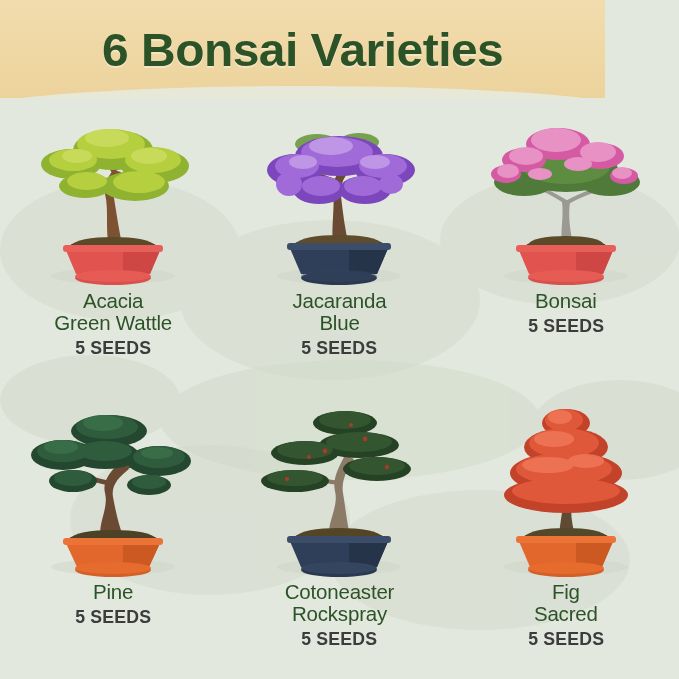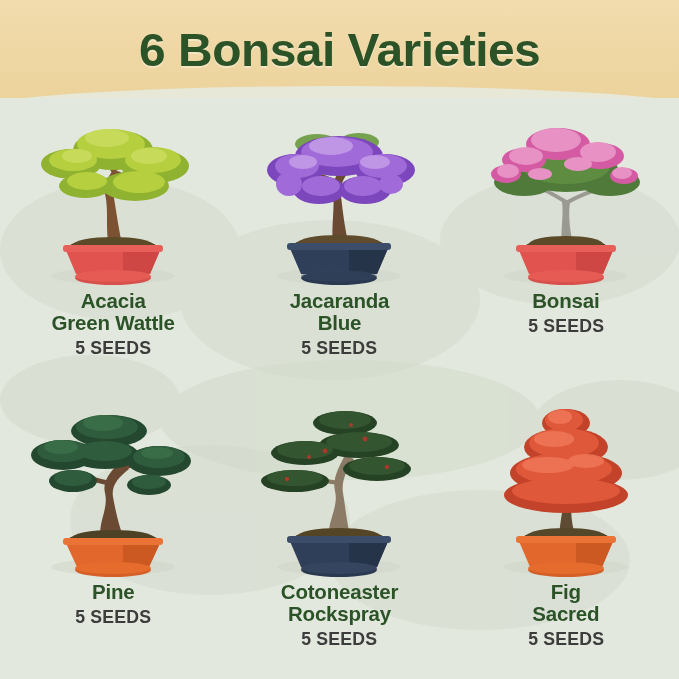--- a/index.html
+++ b/index.html
@@ -9,21 +9,21 @@
     background:#e3e8de;
   }
   #poster{position:relative;width:679px;height:679px;overflow:hidden;background:#e3e8de;}
 
   
   .bg-wash{position:absolute;inset:0;pointer-events:none;}
   .bg-wash svg{width:100%;height:100%;display:block;}
 
   
   .header-band{
-    position:absolute;left:0;top:0;width:679px;height:98px;
+    position:absolute;left:0;top:0;width:605px;height:98px;
     background:linear-gradient(180deg,#f2dcae 0%,#efd7a4 55%,#ecd39c 100%);
     display:flex;align-items:center;justify-content:center;
     overflow:hidden;
   }
   .header-band::after{
     content:"";position:absolute;left:-5%;bottom:-14px;width:110%;height:26px;
     background:#e6ebe2;border-radius:50%/100% 100% 0 0;opacity:.85;
   }
   .poster-title{
     position:relative;z-index:2;
@@ -46,21 +46,21 @@
 
   .plant-stage{
     position:relative;width:100%;height:190px;
     display:flex;align-items:flex-end;justify-content:center;
   }
   .plant-stage svg{display:block;}
 
   .caption{width:100%;text-align:center;margin-top:2px;}
   .variety-name{
     font-family:"Liberation Sans", sans-serif;
-    font-weight:bold;font-size:20.5px;line-height:22px;
+    font-weight:normal;font-size:20.5px;line-height:22px;
     color:#2c5327;letter-spacing:-0.2px;
   }
   .seed-count{
     font-family:"Liberation Sans", sans-serif;
     font-weight:bold;font-size:19px;line-height:24px;
     color:#3c3c3c;letter-spacing:.2px;margin-top:2px;
     transform:scaleX(.93);
   }
 </style>
 </head>

